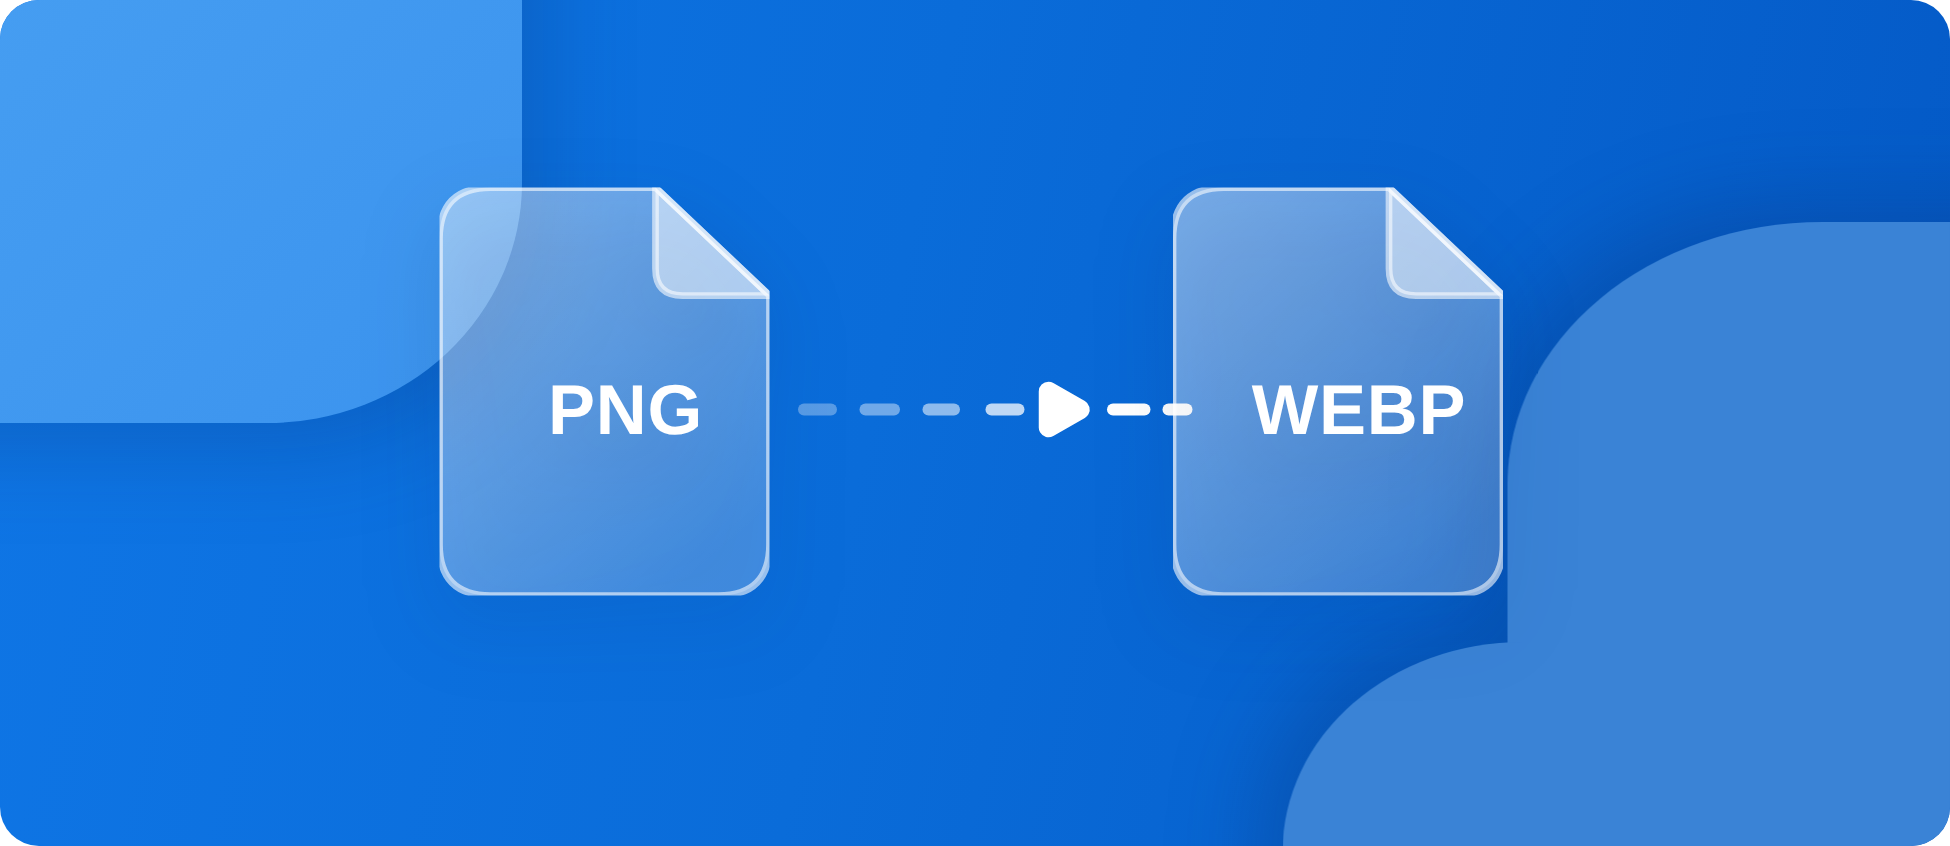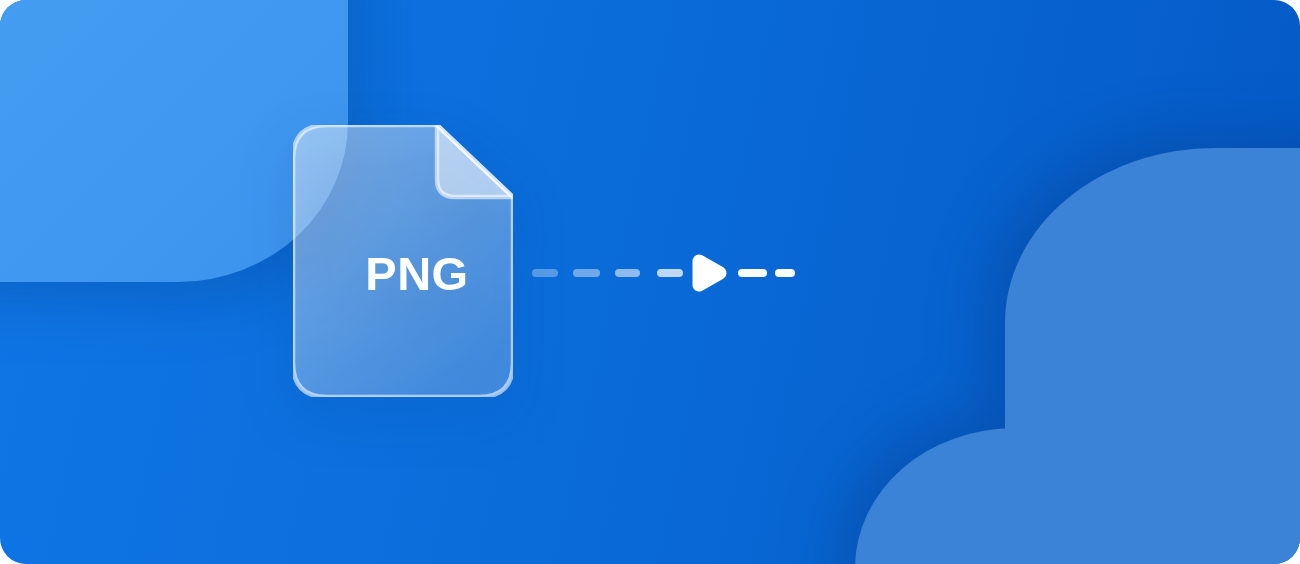--- a/index.html
+++ b/index.html
@@ -134,15 +134,28 @@
     <span class="dash d2"></span>
     <span class="dash d3"></span>
     <span class="dash d4"></span>
     <svg class="play-icon" viewBox="0 0 44 42">
       <path d="M12 9 L33 21 L12 33 Z" fill="#ffffff" stroke="#ffffff" stroke-width="13" stroke-linejoin="round" stroke-linecap="round"></path>
     </svg>
     <span class="dash d5"></span>
     <span class="dash d6"></span>
   </div>
 
+  <div class="file-icon webp">
+    <svg width="220" height="272" viewBox="0 0 220 272">
+      <defs>
+        <linearGradient id="bodyGrad2" x1="0" y1="0" x2="0.7" y2="1">
+          <stop offset="0" stop-color="#ffffff" stop-opacity="0.45"></stop>
+          <stop offset="1" stop-color="#ffffff" stop-opacity="0.22"></stop>
+        </linearGradient>
+      </defs>
+      <path d="M34 0 H144 L220 72 V238 Q220 272 186 272 H34 Q0 272 0 238 V34 Q0 0 34 0 Z" fill="url(#bodyGrad2)" stroke="rgba(255,255,255,0.58)" stroke-width="4.5" stroke-linejoin="round"></path>
+      <path d="M144 0 L220 72 H162 Q144 72 144 54 Z" fill="rgba(255,255,255,0.52)" stroke="rgba(255,255,255,0.58)" stroke-width="4.5" stroke-linejoin="round"></path>
+    </svg>
+    <div class="file-label">WEBP</div>
+  </div>
 
 
 </div>
 
 </body></html>

